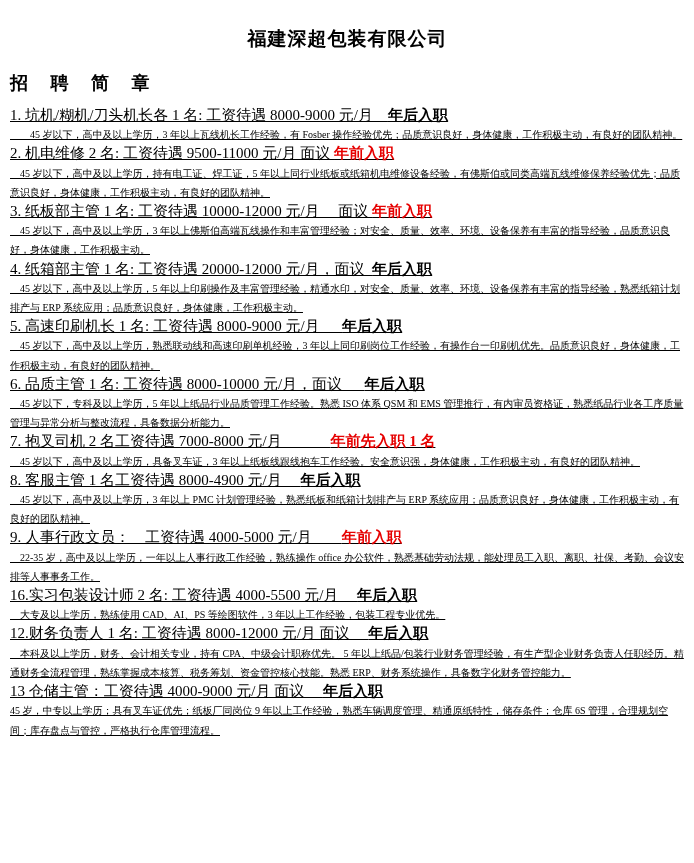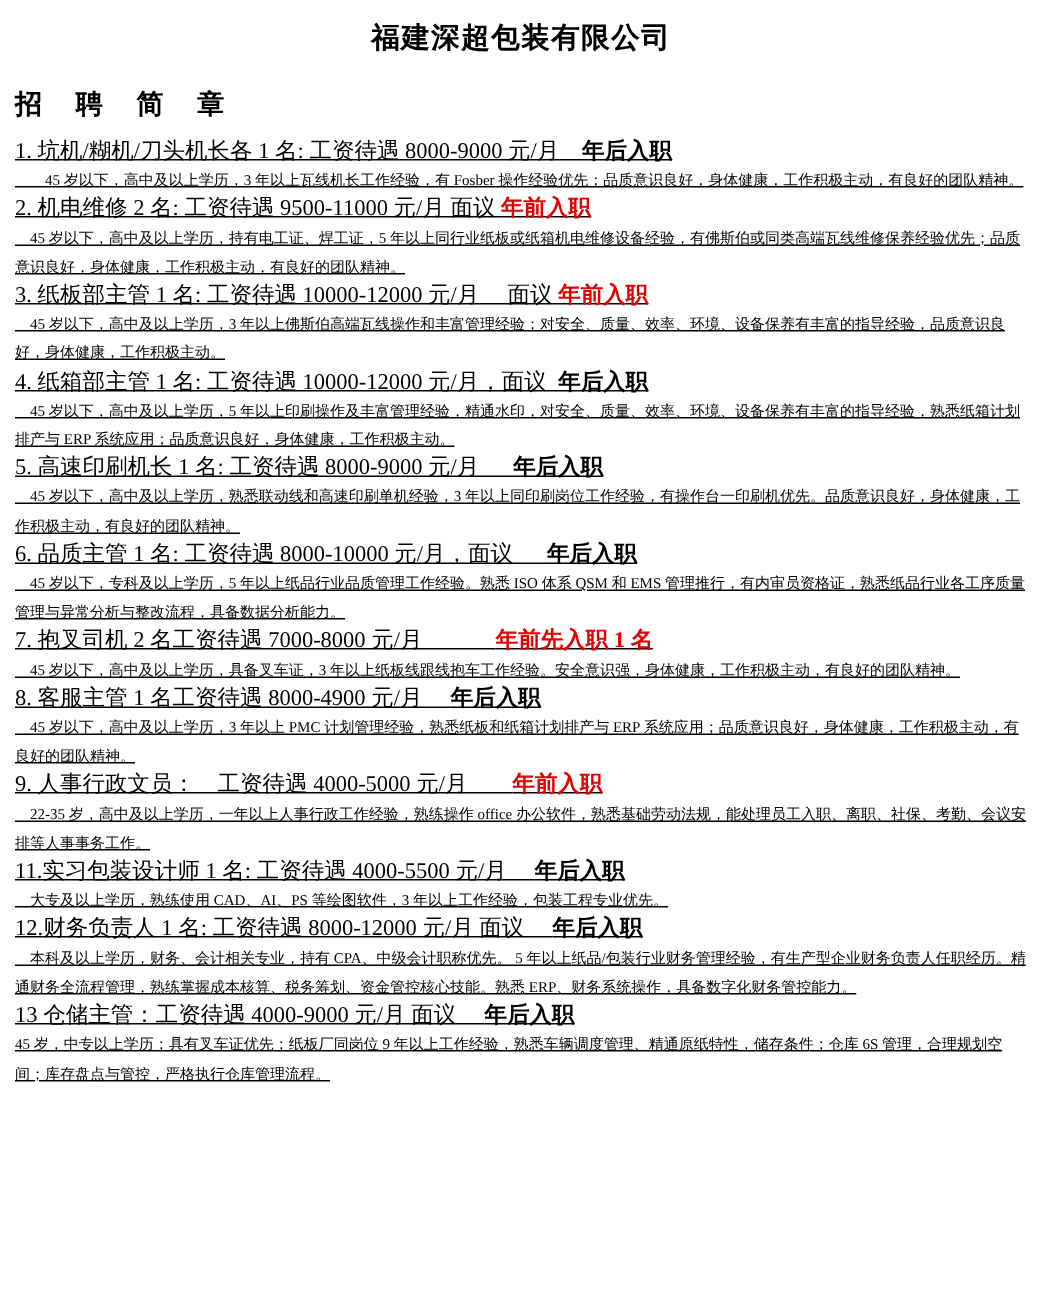--- a/index.html
+++ b/index.html
@@ -1,21 +1,21 @@
 <!DOCTYPE html>
 <html><head>
 <meta charset="utf-8">
 <style>
   * { box-sizing: border-box; }
   html, body { margin: 0; padding: 0; background: #ffffff; }
   .page {
     width: 694px;
     height: 863px;
     background: #ffffff;
-    padding: 6px 9px 0 10px;
+    padding: 20px 9px 0 10px;
     overflow: hidden;
     font-family: "Liberation Serif", "DejaVu Serif", serif;
     color: #000000;
   }
   .company-title {
     text-align: center;
     font-size: 19px;
     font-weight: bold;
     margin: 6px 0 0 0;
     letter-spacing: 1px;
@@ -57,21 +57,21 @@
     <div class="job-head"><span>2. 机电维修 2 名: 工资待遇 9500-11000 元/月 面议 </span><span class="job-note" style="color: rgb(230, 0, 0);">年前入职</span></div>
     <div class="job-body">　45 岁以下，高中及以上学历，持有电工证、焊工证，5 年以上同行业纸板或纸箱机电维修设备经验，有佛斯伯或同类高端瓦线维修保养经验优先；品质意识良好，身体健康，工作积极主动，有良好的团队精神。</div>
   </div>
 
   <div class="job">
     <div class="job-head"><span>3. 纸板部主管 1 名: 工资待遇 10000-12000 元/月　 面议 </span><span class="job-note" style="color: rgb(230, 0, 0);">年前入职</span></div>
     <div class="job-body">　45 岁以下，高中及以上学历，3 年以上佛斯伯高端瓦线操作和丰富管理经验；对安全、质量、效率、环境、设备保养有丰富的指导经验，品质意识良好，身体健康，工作积极主动。</div>
   </div>
 
   <div class="job">
-    <div class="job-head"><span>4. 纸箱部主管 1 名: 工资待遇 10000-12000 元/月，面议  </span><span class="job-note" style="color: rgb(0, 0, 0);">年后入职</span></div>
+    <div class="job-head"><span>4. 纸箱部主管 1 名: 工资待遇 20000-12000 元/月，面议  </span><span class="job-note" style="color: rgb(0, 0, 0);">年后入职</span></div>
     <div class="job-body">　45 岁以下，高中及以上学历，5 年以上印刷操作及丰富管理经验，精通水印，对安全、质量、效率、环境、设备保养有丰富的指导经验，熟悉纸箱计划排产与 ERP 系统应用；品质意识良好，身体健康，工作积极主动。</div>
   </div>
 
   <div class="job">
     <div class="job-head"><span>5. 高速印刷机长 1 名: 工资待遇 8000-9000 元/月　  </span><span class="job-note" style="color: rgb(0, 0, 0);">年后入职</span></div>
     <div class="job-body">　45 岁以下，高中及以上学历，熟悉联动线和高速印刷单机经验，3 年以上同印刷岗位工作经验，有操作台一印刷机优先。品质意识良好，身体健康，工作积极主动，有良好的团队精神。</div>
   </div>
 
   <div class="job">
     <div class="job-head"><span>6. 品质主管 1 名: 工资待遇 8000-10000 元/月，面议　  </span><span class="job-note" style="color: rgb(0, 0, 0);">年后入职</span></div>
@@ -90,21 +90,21 @@
 
   <div class="job">
     <div class="job-head"><span>9. 人事行政文员：　工资待遇 4000-5000 元/月　　</span><span class="job-note" style="color: rgb(230, 0, 0);">年前入职</span></div>
     <div class="job-body">　22-35 岁，高中及以上学历，一年以上人事行政工作经验，熟练操作 office 办公软件，熟悉基础劳动法规，能处理员工入职、离职、社保、考勤、会议安排等人事事务工作。</div>
   </div>
 
   <div class="job">
   </div>
 
   <div class="job">
-    <div class="job-head"><span>11.实习包装设计师 1 名: 工资待遇 4000-5500 元/月　 </span><span class="job-note" style="color: rgb(0, 0, 0);">年后入职</span></div>
+    <div class="job-head"><span>16.实习包装设计师 2 名: 工资待遇 4000-5500 元/月　 </span><span class="job-note" style="color: rgb(0, 0, 0);">年后入职</span></div>
     <div class="job-body">　大专及以上学历，熟练使用 CAD、AI、PS 等绘图软件，3 年以上工作经验，包装工程专业优先。</div>
   </div>
 
   <div class="job">
     <div class="job-head"><span>12.财务负责人 1 名: 工资待遇 8000-12000 元/月 面议　 </span><span class="job-note" style="color: rgb(0, 0, 0);">年后入职</span></div>
     <div class="job-body">　本科及以上学历，财务、会计相关专业，持有 CPA、中级会计职称优先。 5 年以上纸品/包装行业财务管理经验，有生产型企业财务负责人任职经历。精通财务全流程管理，熟练掌握成本核算、税务筹划、资金管控核心技能。熟悉 ERP、财务系统操作，具备数字化财务管控能力。</div>
   </div>
 
   <div class="job">
     <div class="job-head"><span>13 仓储主管：工资待遇 4000-9000 元/月 面议　 </span><span class="job-note" style="color: rgb(0, 0, 0);">年后入职</span></div>

